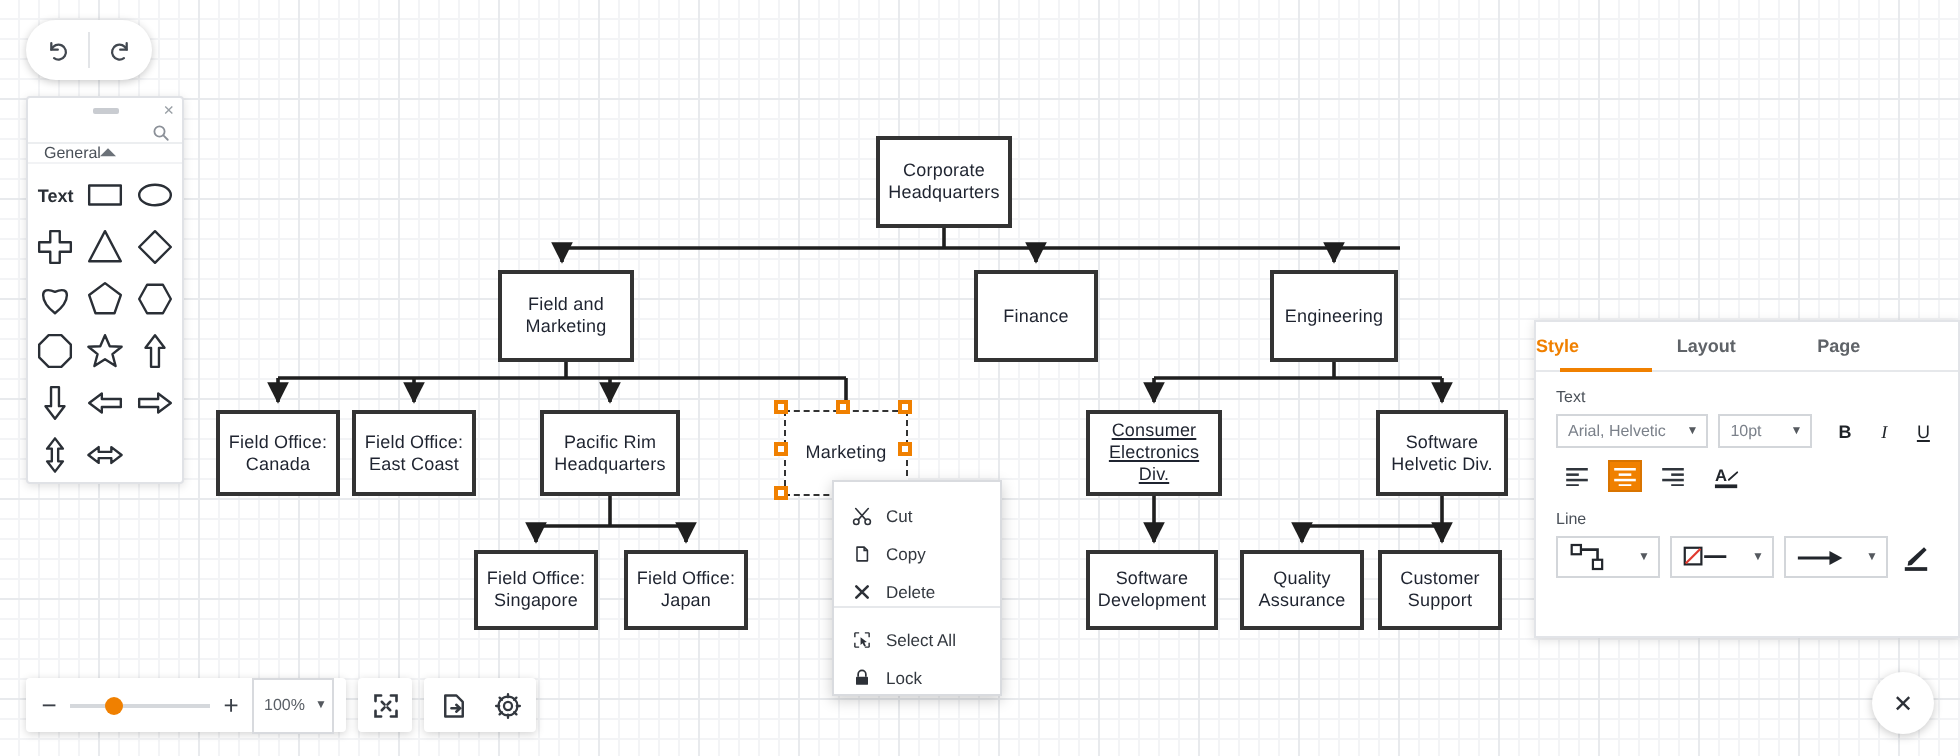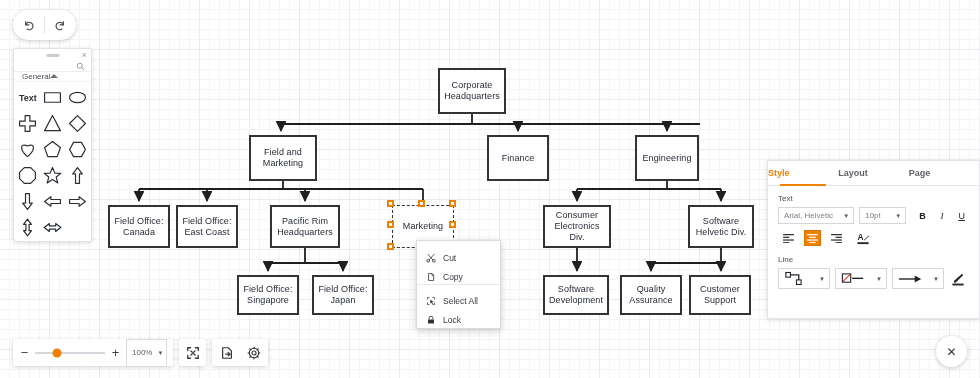--- a/index.html
+++ b/index.html
@@ -349,21 +349,21 @@
       </div>
     </div>
     <div class="handle" style="left: 386.5px; top: 199.5px;"></div>
     <div class="handle" style="left: 417.5px; top: 199.5px;"></div>
     <div class="handle" style="left: 448.5px; top: 199.5px;"></div>
     <div class="handle" style="left: 386.5px; top: 221px;"></div>
     <div class="handle" style="left: 448.5px; top: 221px;"></div>
     <div class="handle" style="left: 386.5px; top: 242.5px;"></div>
     <div class="handle" style="left: 417.5px; top: 242.5px;"></div>
     <div class="handle" style="left: 448.5px; top: 242.5px;"></div>
-    <div class="node" style="left: 543px; top: 205px; width: 68px; height: 43px;">
+    <div class="node" style="left: 543px; top: 205px; width: 68px; height: 43px; text-decoration: underline;">
       <div>
         <span>Consumer</span>
         <span>Electronics Div.</span>
       </div>
     </div>
     <div class="node" style="left: 688px; top: 205px; width: 66px; height: 43px;">
       <div>
         <span>Software</span>
         <span>Helvetic Div.</span>
       </div>
@@ -531,20 +531,28 @@
   </div>
   <div class="ctx-item">
     <span class="ctx-ico">
       <svg width="10" height="10" viewBox="0 0 14 14" fill="none" stroke="#2d3138" stroke-width="1.1">
         <path d="M3.5 2.2 h5 l2.3 2.3 v7.3 h-7.3 z" stroke-linejoin="round"></path>
         <path d="M8.5 2.2 v2.4 h2.3"></path>
       </svg>
     </span>
     <span>Copy</span>
   </div>
+  <div class="ctx-item">
+    <span class="ctx-ico">
+      <svg width="10" height="10" viewBox="0 0 14 14" stroke="#2d3138" stroke-width="1.8" stroke-linecap="round">
+        <path d="M3 3 L11 11 M11 3 L3 11"></path>
+      </svg>
+    </span>
+    <span>Delete</span>
+  </div>
   <div class="ctx-sep"></div>
   <div class="ctx-item">
     <span class="ctx-ico">
       <svg width="10" height="10" viewBox="0 0 14 14" fill="none" stroke="#2d3138" stroke-width="1">
         <path d="M2 2 h3 M9 2 h3 M2 12 h3 M9 12 h3 M2 2 v3 M2 9 v3 M12 2 v3 M12 9 v3"></path>
         <path d="M6 5 L6 10.5 L7.4 9.2 L8.6 11.6 L9.7 11 L8.6 8.7 L10.4 8.4 Z" fill="#2d3138" stroke="none"></path>
       </svg>
     </span>
     <span>Select All</span>
   </div>

